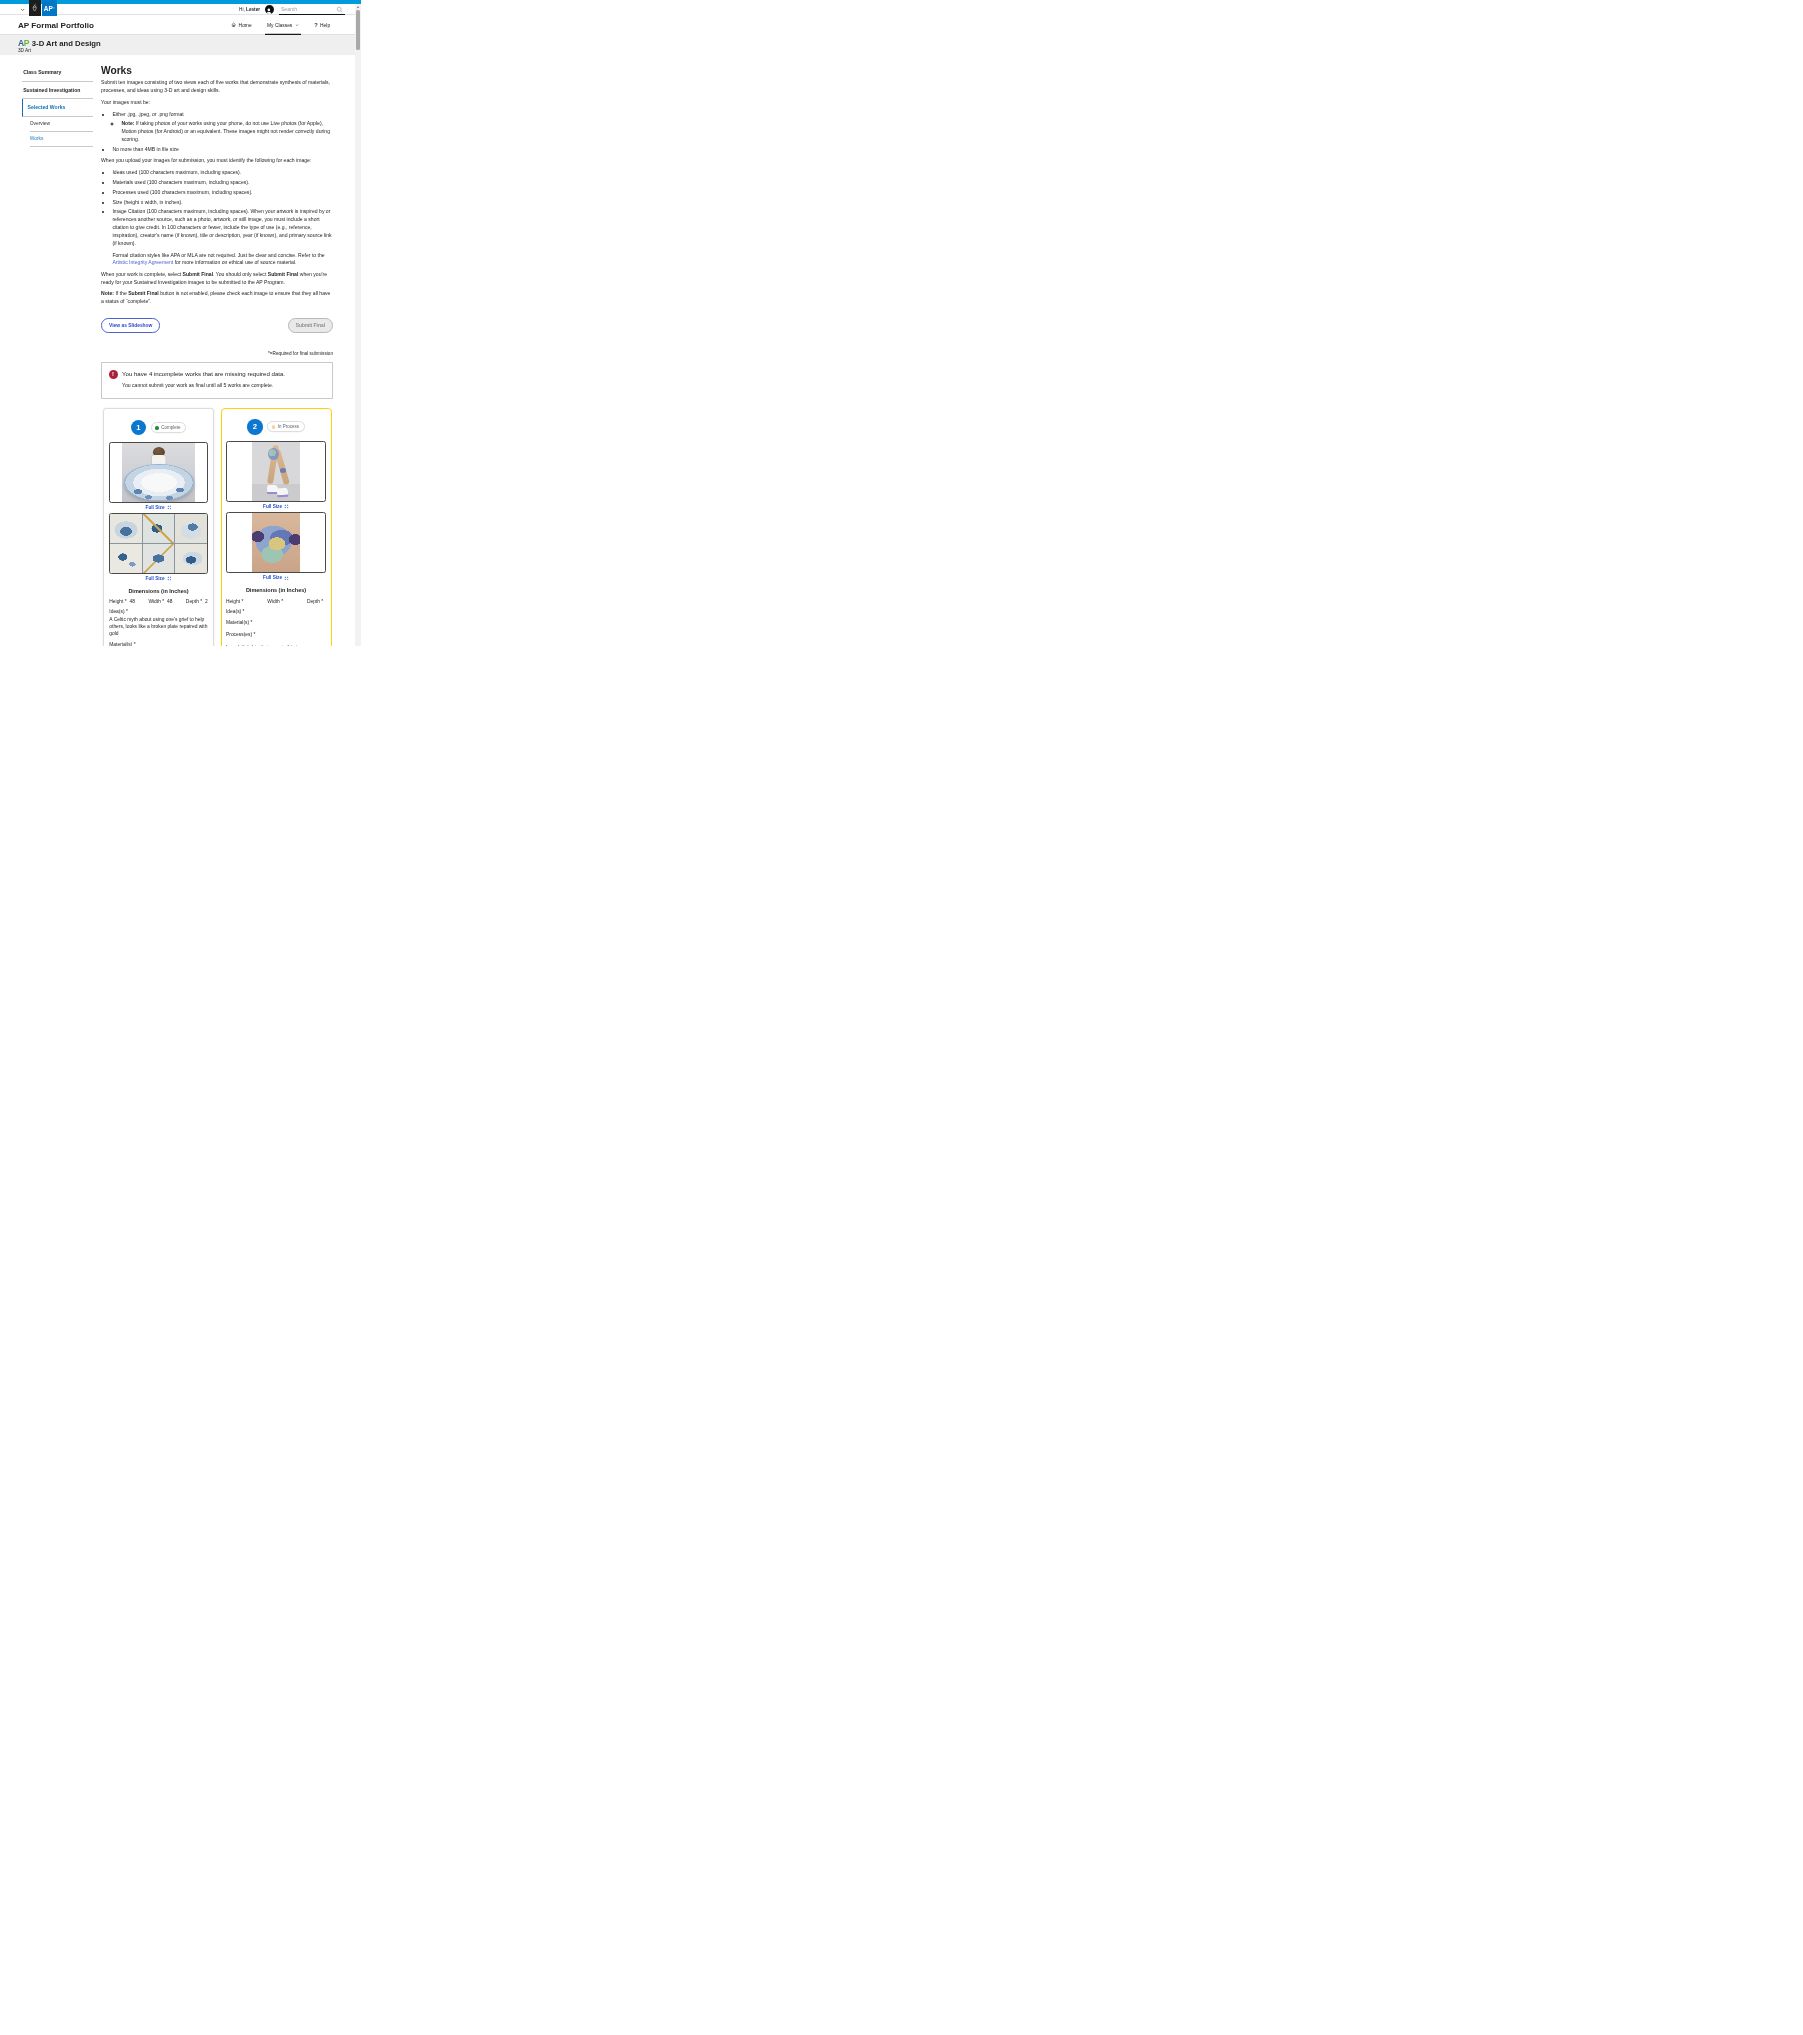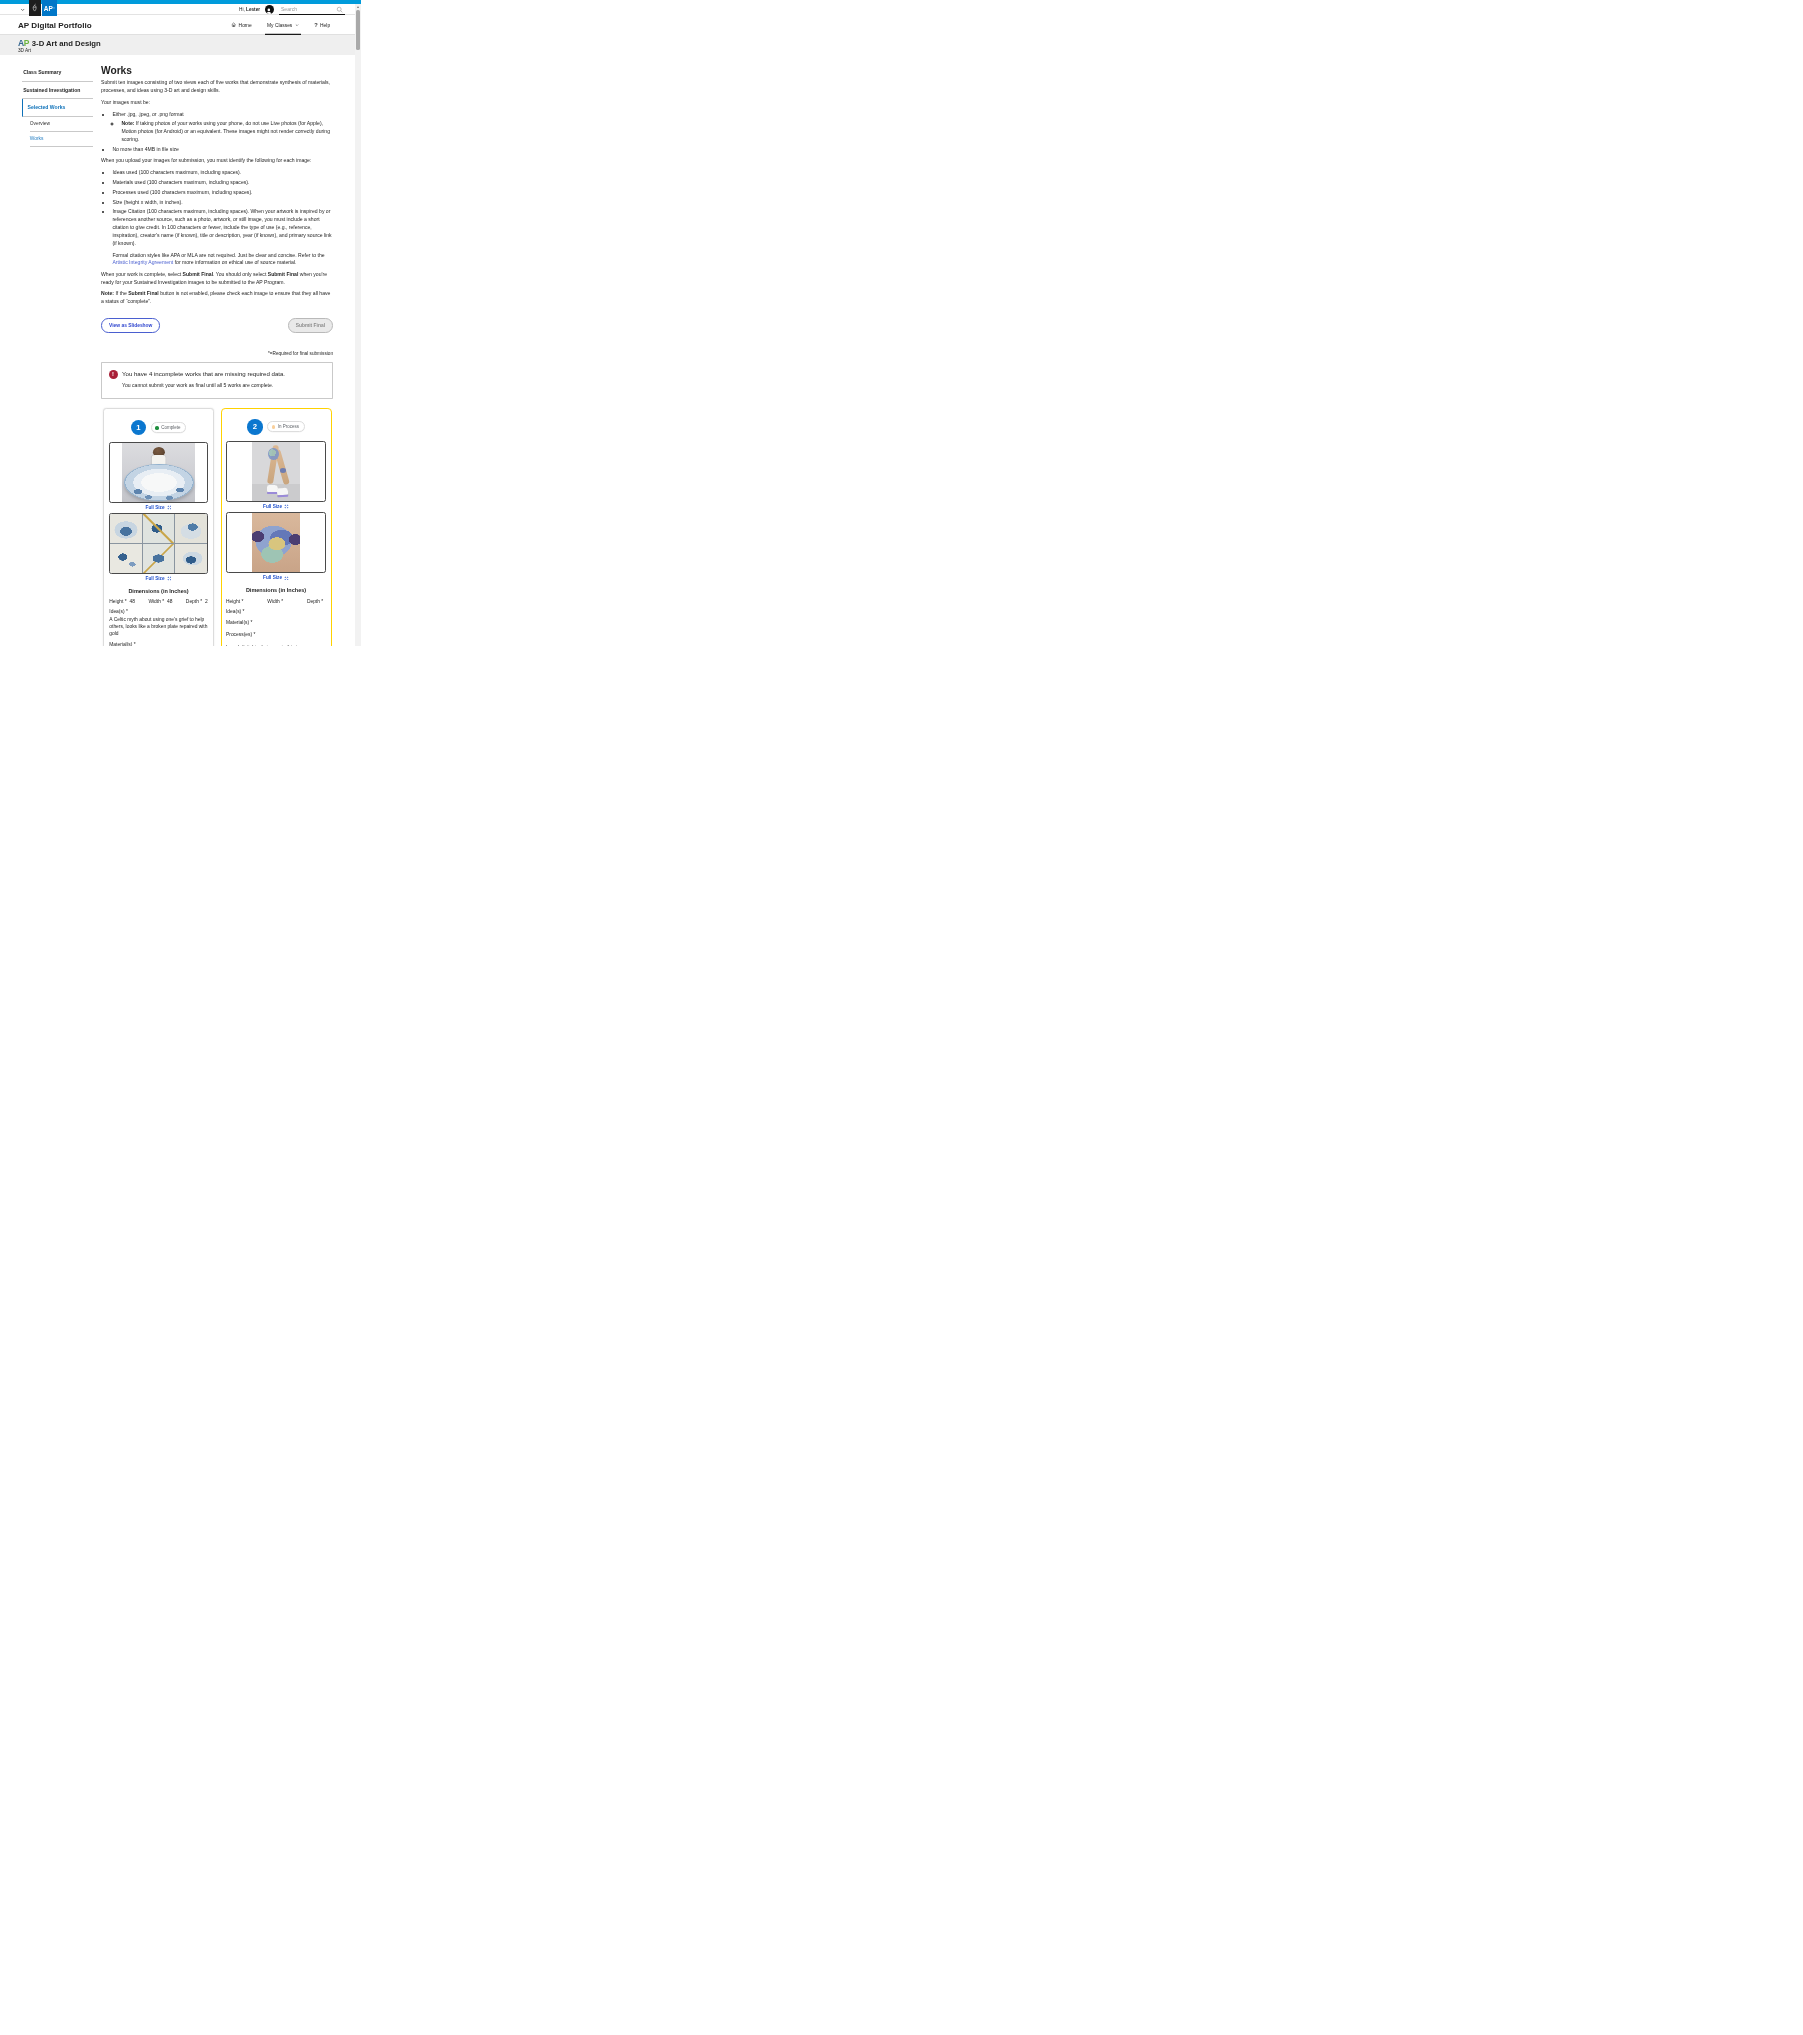--- a/index.html
+++ b/index.html
@@ -173,21 +173,21 @@
         <svg width="7.3" height="7.3" viewBox="0 0 24 24" fill="none" stroke="#8a8a8a" stroke-width="1.8">
             <circle cx="10.5" cy="10.5" r="6.5"></circle>
             <path d="M15.5 15.5L21 21"></path>
           </svg>
       </span>
     </span>
   </div>
 </header>
 
 <div class="subheader">
-  <div class="app-title">AP Digital Portfolio</div>
+  <div class="app-title">AP Formal Portfolio</div>
   <nav class="subnav">
     <span class="nav-item">
       <svg width="5.3" height="5.3" viewBox="0 0 24 24" fill="none" stroke="#1a1a1a" stroke-width="2">
           <path d="M4 11l8-7 8 7"></path>
           <path d="M6 10v10h12V10"></path>
           <rect x="10" y="14" width="4" height="6"></rect>
         </svg>
       <span>Home</span>
     </span>
     <span class="nav-item active">

